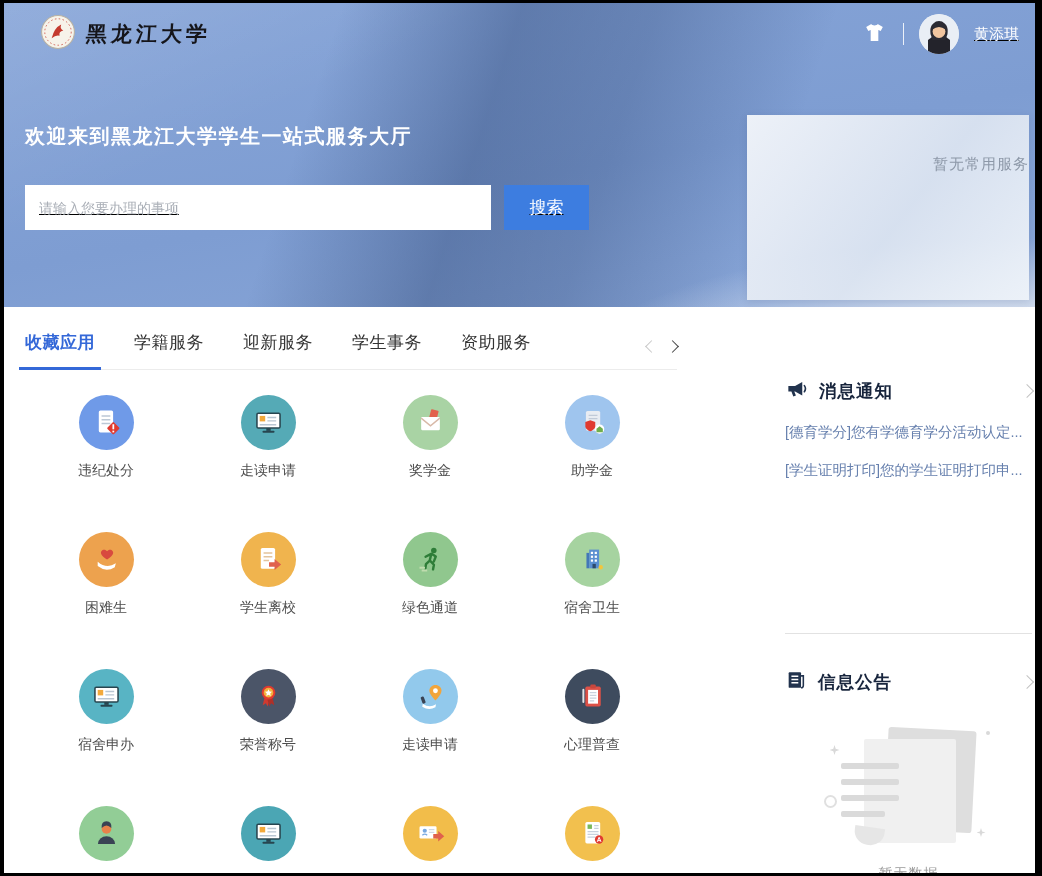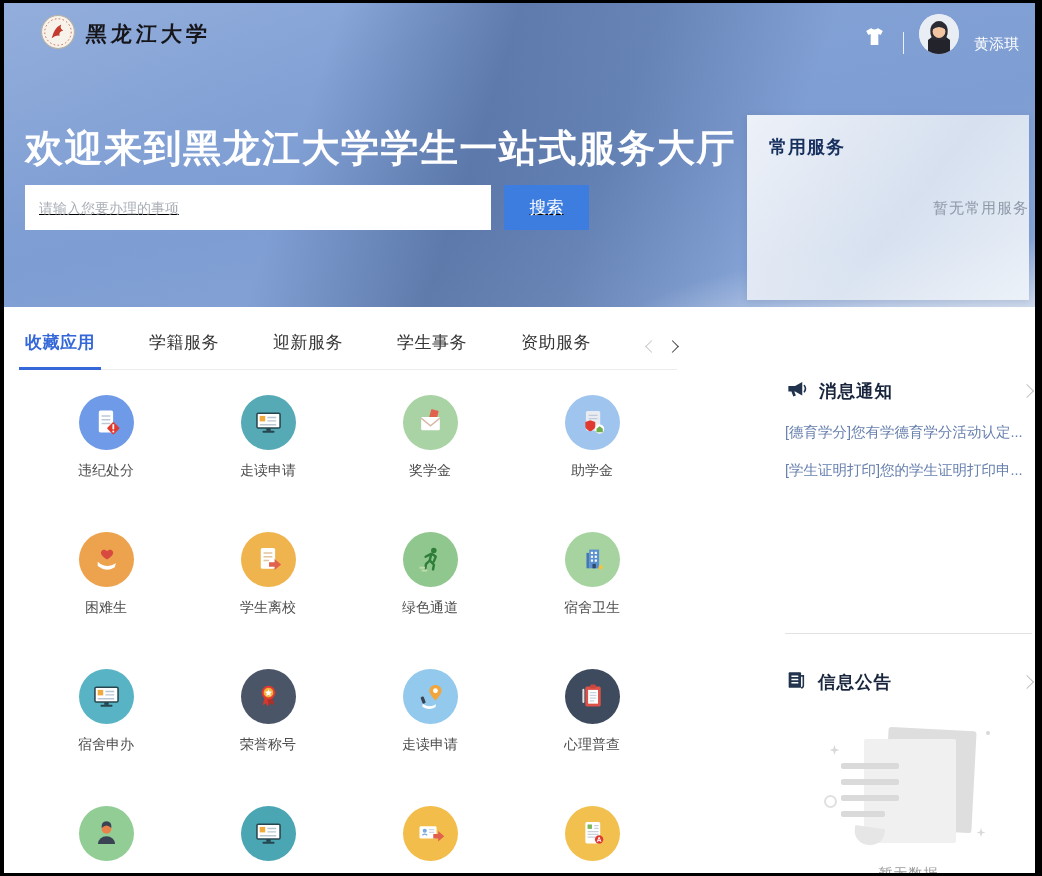--- a/index.html
+++ b/index.html
@@ -11,38 +11,38 @@
   .banner{position:absolute;left:0;top:0;width:100%;height:304px;
     background:
       radial-gradient(95% 85% at 102% 118%, #f0f3f8 0%, #ccd8eb 22%, rgba(160,185,220,0) 48%),
       linear-gradient(108deg, rgba(30,55,100,0) 30%, rgba(40,64,110,.40) 46%, rgba(40,64,110,.30) 58%, rgba(30,55,100,0) 74%),
       linear-gradient(155deg, rgba(255,255,255,.10) 0%, rgba(255,255,255,0) 30%),
       linear-gradient(170deg,#87a5d8 0%, #7e9dd2 55%, #8aa7d8 100%);}
   .top-bar{display:flex;align-items:center;justify-content:space-between;padding:9px 16px 0 36px;height:44px;}
   .logo-group{display:flex;align-items:center;gap:10px;}
   .univ-name{font-family:"DejaVu Serif","Liberation Serif",serif;font-weight:bold;font-size:21px;
              color:#15151a;letter-spacing:4px;transform:skewX(-4deg);}
-  .user-group{display:flex;align-items:flex-end;gap:15px;}
+  .user-group{display:flex;align-items:center;gap:15px;text-decoration:underline;}
   .divider-v{width:1px;height:22px;background:rgba(255,255,255,.85);}
   .avatar{width:40px;height:40px;border-radius:50%;overflow:hidden;background:#e9eef5;}
   .username{color:#fff;font-size:15px;}
-  .welcome-title{position:absolute;left:21px;top:120px;font-size:38px;font-weight:bold;color:#fff;letter-spacing:1.5px;}
+  .welcome-title{position:absolute;left:21px;top:120px;font-size:20px;font-weight:bold;color:#fff;letter-spacing:1.5px;}
   .search-row{position:absolute;left:21px;top:182px;display:flex;text-decoration:underline;}
   .search-input{width:438px;height:45px;border:none;padding:0 14px;font-size:14px;color:#333;outline:none;background:#fff;}
   .search-input::placeholder{color:#a9aeb6;}
   .search-btn{width:85px;height:45px;margin-left:13px;background:#3d7de0;color:#fff;font-size:17px;border:none;cursor:pointer;}
   .quick-card{position:absolute;left:743px;top:112px;width:282px;height:185px;
     background:linear-gradient(128deg, rgba(242,245,250,.96) 0%, rgba(226,233,243,.88) 55%, rgba(238,243,249,.95) 100%);
     box-shadow:0 2px 8px rgba(30,50,90,.12);}
   .quick-title{padding:20px 0 0 22px;font-size:18px;font-weight:bold;color:#17305e;letter-spacing:1px;}
   .quick-empty{text-align:right;margin-top:40px;color:#8d98a8;font-size:15px;letter-spacing:1px;}
 
   
   .tabs-wrap{position:absolute;left:21px;top:328px;width:652px;border-bottom:1px solid #ececec;
-             display:flex;align-items:flex-end;gap:54px;}
+             display:flex;align-items:flex-end;gap:39px;}
   .tab{font-size:17px;color:#333;padding-bottom:15px;position:relative;cursor:pointer;letter-spacing:.5px;}
   .tab.active{color:#3468d8;font-weight:bold;}
   .tab.active::after{content:"";position:absolute;left:-6px;right:-6px;bottom:-1px;height:3px;background:#3468d8;}
   .tab-arrows{margin-left:auto;display:flex;gap:12px;padding-bottom:18px;align-items:center;}
   .chev{width:8px;height:8px;border-top:1.6px solid #c8c8c8;border-right:1.6px solid #c8c8c8;display:inline-block;}
   .chev.left{transform:rotate(-135deg);}
   .chev.right{transform:rotate(45deg);border-color:#444;}
 
   
   .apps-grid{position:absolute;left:21px;top:386px;width:648px;display:grid;grid-template-columns:repeat(4,162px);}
@@ -112,21 +112,20 @@
     </div>
 
     <div class="welcome-title">欢迎来到黑龙江大学学生一站式服务大厅</div>
 
     <div class="search-row">
       <input class="search-input" type="text" placeholder="请输入您要办理的事项" style="">
       <button class="search-btn">搜索</button>
     </div>
 
     <div class="quick-card">
-      <div class="quick-title">常用服务</div>
       <div class="quick-empty">暂无常用服务</div>
     </div>
   </div>
 
   <div class="tabs-wrap">
 
   <span class="tab active">收藏应用</span>
       <span class="tab">学籍服务</span>
       <span class="tab">迎新服务</span>
       <span class="tab">学生事务</span>

